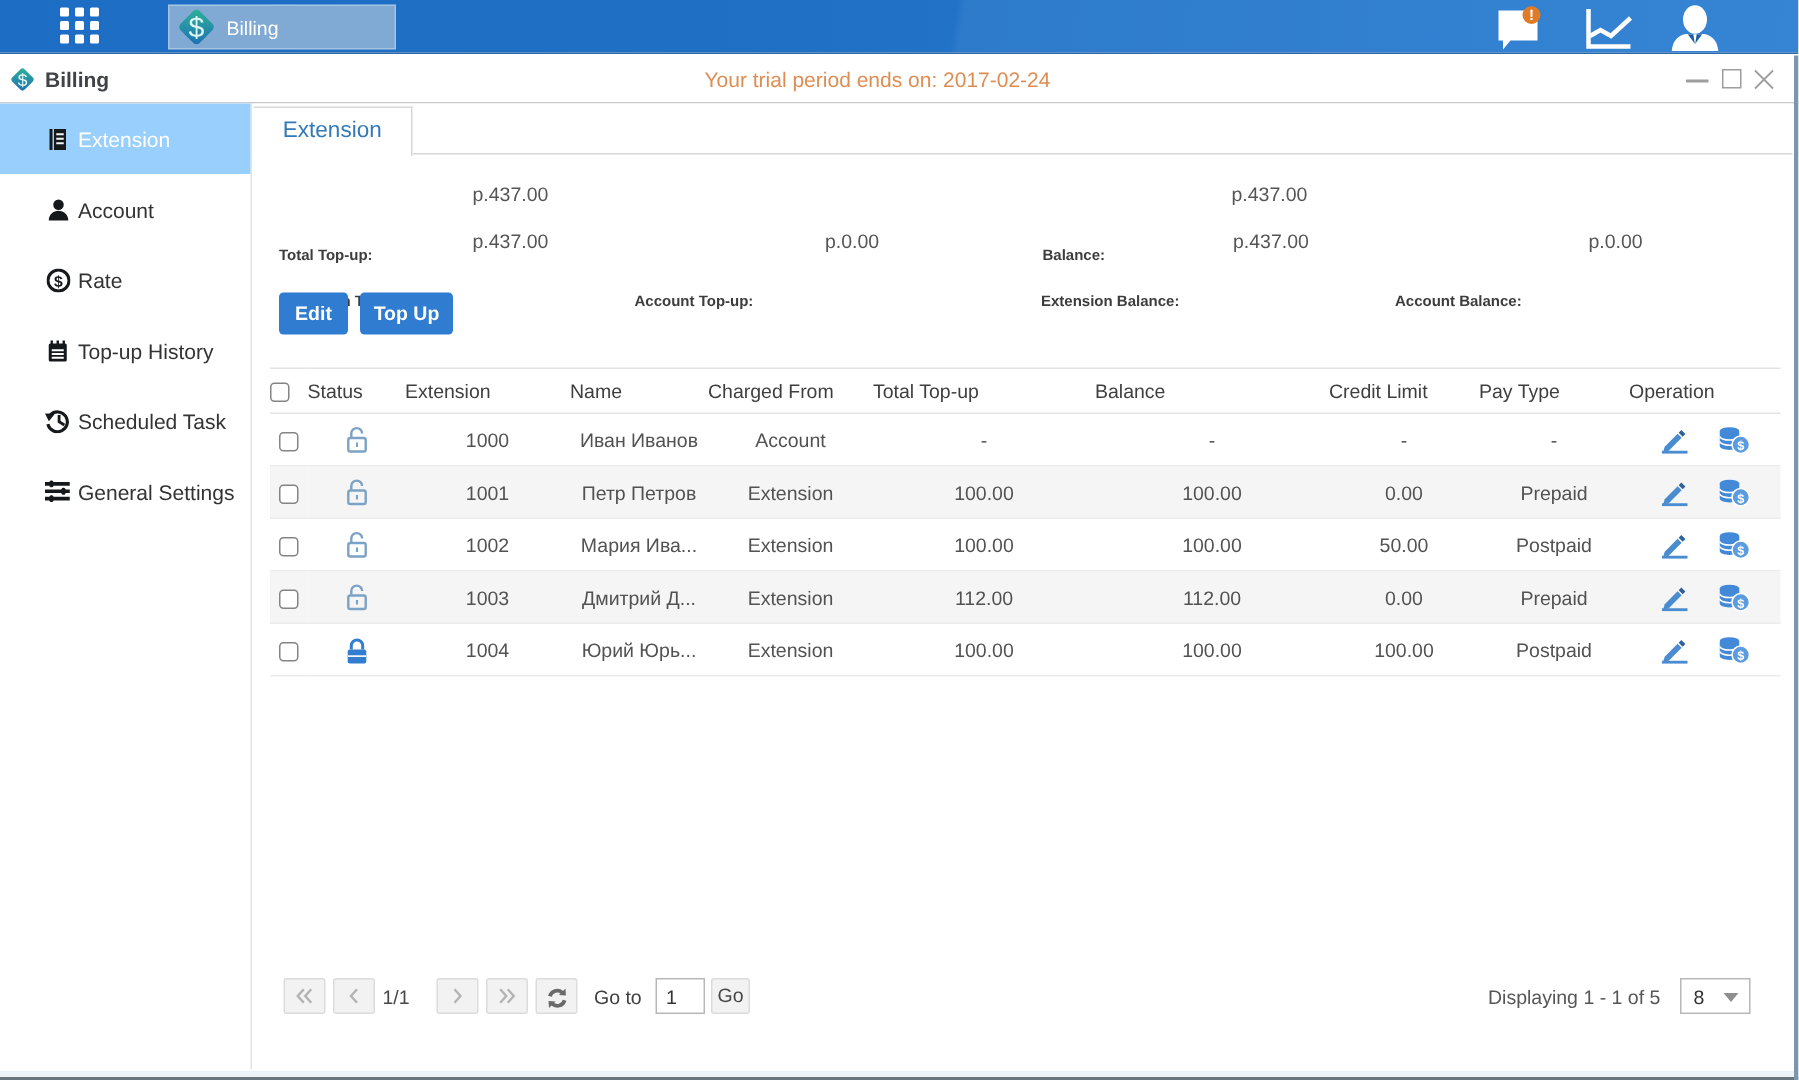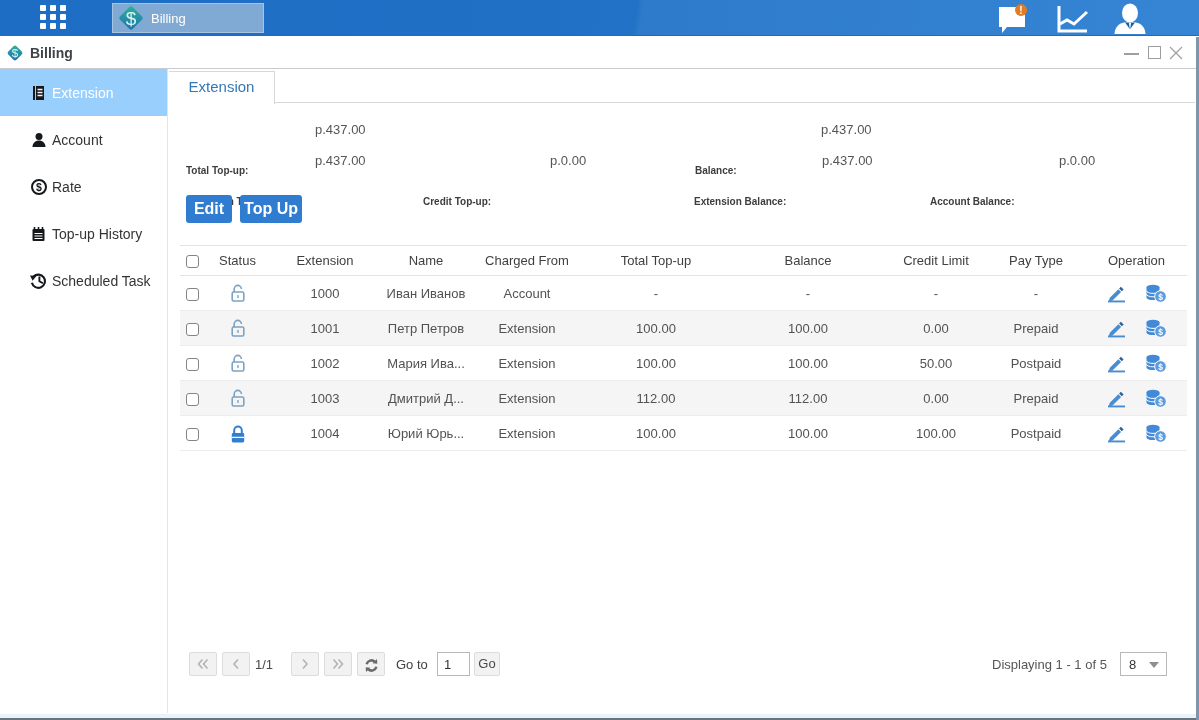--- a/index.html
+++ b/index.html
@@ -37,25 +37,25 @@
 .content { position:absolute; left:169px; top:69px; width:1026px; height:644px; background:#fff; }
 .tabstrip { position:absolute; left:0; top:0; width:1026px; height:34px; border-bottom:1px solid #d8d8d8; }
 .tab1 { position:absolute; left:0; top:2px; width:106px; height:33px; background:#fff;
   border:1px solid #d8d8d8; border-bottom:none; border-left:none; }
 .tab1 span { display:block; text-align:center; margin-top:6px; font-size:15px; color:#3379b7; }
 
 .stat-lbl { position:absolute; font-size:10px; font-weight:bold; color:#3d3d3d;margin-top:44px; }
 .stat-val { position:absolute; font-size:13px; color:#555; }
 
 .btn { position:absolute; height:28px; background:#2f7cd0; border-radius:3px; color:#fff;
-  font-size:16px; font-weight:bold; text-align:center; line-height:28px; }
+  font-size:13px; font-weight:bold; text-align:center; line-height:28px; }
 
 
 table.grid { position:absolute; left:11px; top:176px; width:1007px; border-collapse:collapse; table-layout:fixed; }
-table.grid th { height:30px; font-size:13px; font-weight:normal; color:#3f3f3f; text-align:center;
+table.grid th { height:30px; font-size:13px; font-weight:normal; color:#3f3f3f; text-align:left;
   border-top:1px solid #e3e3e3; border-bottom:1px solid #e3e3e3; background:#fff; }
 table.grid td { height:35px; font-size:13px; color:#525252; text-align:center;
   border-bottom:1px solid #ececec; }
 table.grid tr.alt td { background:#f5f5f5; }
 table.grid td svg { position:relative; top:2px; }
 .cb { display:inline-block; width:13px; height:13px; border:1.5px solid #848484; border-radius:3px; background:#fff; vertical-align:middle; }
 
 
 .pager { position:absolute; left:0; top:583px; width:1026px; height:26px; }
 .pbtn { position:absolute; top:0; width:28px; height:24px; background:#f2f2f2;
@@ -129,20 +129,21 @@
     <defs>
         <linearGradient id="dg2" x1="0" y1="0" x2="1" y2="1">
       <stop offset="0" stop-color="#2eb398"></stop>
           <stop offset="1" stop-color="#1d6fb5"></stop>
     </linearGradient>
       </defs>
     <rect x="3" y="3" width="11" height="11" rx="2" transform="rotate(45 8.5 8.5)" fill="url(#dg2)"></rect>
     <text x="8.5" y="12.5" text-anchor="middle" font-size="11" fill="#eaf8f4" font-family="Liberation Sans">$</text>
   </svg>
   <div class="appname">Billing</div>
+  <div class="trial">Your trial period ends on: 2017-02-24</div>
   <div style="position:absolute; left:1124px; top:16px; width:15px; height:2px; background:#9e9e9e;"></div>
   <div style="position:absolute; left:1148px; top:9px; width:13px; height:13px; border:1px solid #9e9e9e;"></div>
   <svg style="position:absolute; left:1169px; top:9px;" width="14" height="14" viewBox="0 0 14 14">
       <path d="M1 1 l12 12 M13 1 l-12 12" stroke="#9e9e9e" stroke-width="1.2"></path>
     </svg>
 </div>
 
 <div class="sidebar">
   <div class="snav sel">
     <span class="sico">
@@ -184,37 +185,48 @@
   <div class="snav">
     <span class="sico">
       <svg width="17" height="17" viewBox="0 0 17 17">
           <path d="M3.6 4.6 a6.6 6.6 0 1 1 -1.7 6.2" fill="none" stroke="#15191c" stroke-width="2.1"></path>
       <path d="M0 3.6 l6.6 0.2 l-4 5 z" fill="#15191c"></path>
       <path d="M9.4 4.6 v4.6 l3.5 2.1" stroke="#15191c" stroke-width="1.9" fill="none"></path>
         </svg>
     </span>
       <span class="slbl">Scheduled Task</span>
   </div>
+  <div class="snav">
+    <span class="sico">
+      <svg width="17" height="15" viewBox="0 0 17 15">
+          <path d="M0 2.6 h16.5 M0 7.5 h16.5 M0 12.4 h16.5" stroke="#15191c" stroke-width="2.4"></path>
+      <rect x="3" y="0.3" width="2.6" height="4.6" rx="1" fill="#15191c"></rect>
+          <rect x="11" y="5.2" width="2.6" height="4.6" rx="1" fill="#15191c"></rect>
+          <rect x="3" y="10.1" width="2.6" height="4.6" rx="1" fill="#15191c"></rect>
+        </svg>
+    </span>
+      <span class="slbl">General Settings</span>
+  </div>
 </div>
 
 <div class="content">
   <div class="tabstrip">
       <div class="tab1">
         <span>Extension</span>
       </div>
     </div>
 
   <div class="stat-lbl" style="left:17px; top:52px;">Total Top-up:</div>
   <div class="stat-val" style="left:146px; top:53px;">p.437.00</div>
   <div class="stat-lbl" style="left:526px; top:52px;">Balance:</div>
   <div class="stat-val" style="left:652px; top:53px;">p.437.00</div>
 
   <div class="stat-lbl" style="left:17px; top:83px;">Extension Top-up:</div>
   <div class="stat-val" style="left:146px; top:84px;">p.437.00</div>
-  <div class="stat-lbl" style="left:254px; top:83px;">Credit Top-up:</div>
+  <div class="stat-lbl" style="left:254px; top:83px;">Account Top-up:</div>
   <div class="stat-val" style="left:381px; top:84px;">p.0.00</div>
   <div class="stat-lbl" style="left:525px; top:83px;">Extension Balance:</div>
   <div class="stat-val" style="left:653px; top:84px;">p.437.00</div>
   <div class="stat-lbl" style="left:761px; top:83px;">Account Balance:</div>
   <div class="stat-val" style="left:890px; top:84px;">p.0.00</div>
 
   <div class="btn" style="left:17px; top:126px; width:46px;">Edit</div>
   <div class="btn" style="left:71px; top:126px; width:62px;">Top Up</div>
 
   <table class="grid">

